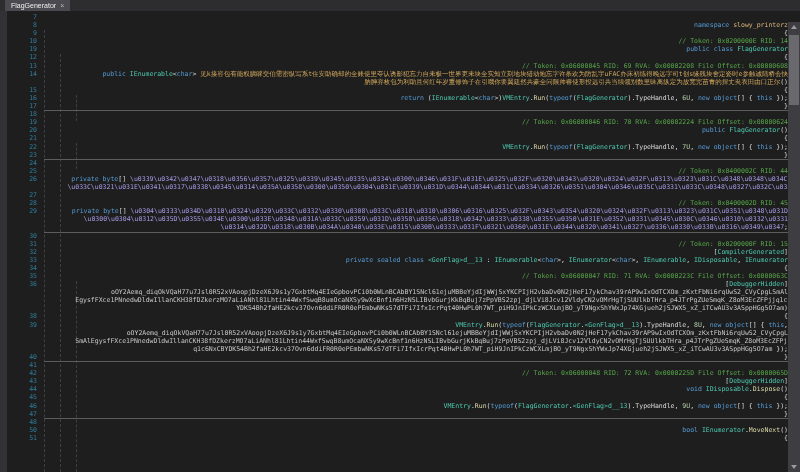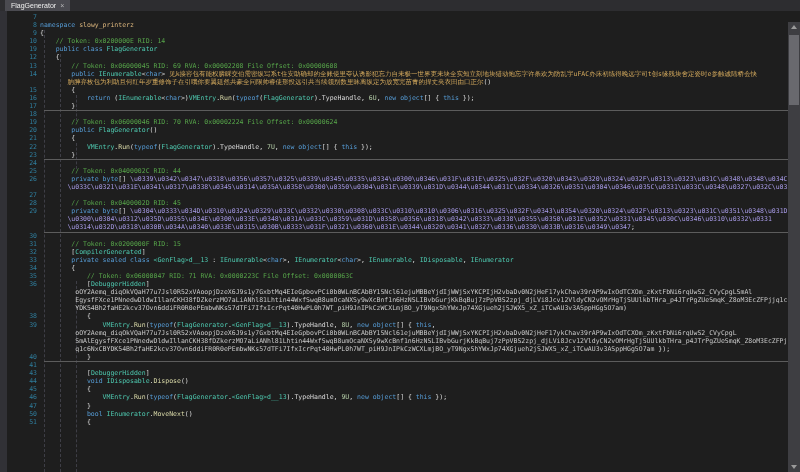--- a/index.html
+++ b/index.html
@@ -11,21 +11,21 @@
   .tab{display:flex;align-items:center;gap:4px;margin-left:5px;padding:0 6px;background:var(--tab);
        font-family:"Liberation Sans",sans-serif;font-size:7px;color:var(--tabtext);}
   .tab .x{color:#b9b9b9;font-size:7px;line-height:7px;}
   
   .editor{position:absolute;left:0;top:11px;right:0;bottom:0;background:var(--bg);}
   .band{position:absolute;left:0;top:0;bottom:0;width:7px;background:var(--band);}
   .rows{position:absolute;left:0;top:2px;right:12px;bottom:0;overflow:hidden;}
   .row{position:relative;height:8.1px;line-height:8.1px;white-space:pre;font-size:6.5px;display:flex;}
   .row.sep::before{content:"";position:absolute;left:44px;right:0;top:0;height:1px;background:var(--sep);}
   .ln{flex:0 0 30px;margin-left:7px;text-align:right;color:var(--ln);font-size:6.5px;}
-  .code{margin-left:3px;white-space:pre;overflow:hidden;flex:1 1 auto;color:var(--pl);}
+  .code{margin-left:3px;white-space:pre;overflow:hidden;flex:1 1 auto;color:var(--pl);text-align:right;}
   .c-kw{color:var(--kw)} .c-ty{color:var(--ty)} .c-me{color:var(--me)} .c-cm{color:var(--cm)}
   .c-nm{color:var(--nm)} .c-fd{color:var(--fd)} .c-pr{color:var(--pr)} .c-id{color:var(--id)}
   .c-ns{color:var(--ns)} .c-pl{color:var(--pl)}
   
   .guide{position:absolute;width:0;border-left:1px dashed var(--guide);}
   
   .vscroll{position:absolute;right:0;top:11px;bottom:0;width:12px;background:var(--scrolltrack);z-index:6;}
   .varrow{position:absolute;left:0;width:12px;height:10px;display:flex;align-items:center;justify-content:center;}
   .tri-up{width:0;height:0;border-left:3px solid transparent;border-right:3px solid transparent;border-bottom:4px solid var(--arrow);}
   .tri-dn{width:0;height:0;border-left:3px solid transparent;border-right:3px solid transparent;border-top:4px solid var(--arrow);}
@@ -92,25 +92,27 @@
         <div class="row"><span class="ln"></span><span class="code"><span class="c-pr">         oOY2Aemq_diqOkVQaH77u7Jsl0R52xVAoopjDzeX6J9s1y7GxbtMq4EIeGpbovPCi0b0WLnBCAbBY1SNcl61ejuMBBeYjdIjWWjSxYKCPIjH2vbaDv0N2jHeF17ykChav39rAP9wIxOdTCXOm_zKxtFbNi6rqUwS2_CVyCpgLSmAl</span></span></div>
         <div class="row"><span class="ln"></span><span class="code"><span class="c-pr">         EgysfFXce1PNnedwDldwIllanCKH38fDZkerzMO7aLiANhl81Lhtin44WxfSwqB8umOcaNXSy9wXcBnf1n6HzNSLIBvbGurjKkBqBuj7zPpVBS2zpj_djLVi8Jcv12VldyCN2vOMrHgTjSUUlkbTHra_p4JTrPgZUeSmqK_Z8oM3EcZFPjjq1c6NxCB</span></span></div>
         <div class="row"><span class="ln"></span><span class="code"><span class="c-pr">         YDK54Bh2faHE2kcv37Ovn6ddiFR0R0ePEmbwNKs57dTFi7IfxIcrPqt40HwPL0h7WT_piH9JnIPkCzWCXLmjBO_yT9NgxShYWxJp74XGjueh2jSJWX5_xZ_iTCwAU3v3ASppHGg5O7am</span><span class="c-pl">)</span></span></div>
         <div class="row"><span class="ln">38</span><span class="code"><span class="c-pl">            {</span></span></div>
         <div class="row"><span class="ln">39</span><span class="code"><span class="c-ty">                VMEntry</span><span class="c-pl">.</span><span class="c-me">Run</span><span class="c-pl">(</span><span class="c-kw">typeof</span><span class="c-pl">(</span><span class="c-ty">FlagGenerator</span><span class="c-pl">.</span><span class="c-ty">&lt;GenFlag&gt;d__13</span><span class="c-pl">).TypeHandle, </span><span class="c-nm">8U</span><span class="c-pl">, </span><span class="c-kw">new</span><span class="c-pl"> </span><span class="c-kw">object</span><span class="c-pl">[] { </span><span class="c-kw">this</span><span class="c-pl">,</span></span></div>
         <div class="row"><span class="ln"></span><span class="code"><span class="c-pr">         oOY2Aemq_diqOkVQaH77u7Jsl0R52xVAoopjDzeX6J9s1y7GxbtMq4EIeGpbovPCi0b0WLnBCAbBY1SNcl61ejuMBBeYjdIjWWjSxYKCPIjH2vbaDv0N2jHeF17ykChav39rAP9wIxOdTCXOm_zKxtFbNi6rqUwS2_CVyCpgL</span></span></div>
         <div class="row"><span class="ln"></span><span class="code"><span class="c-pr">         SmAlEgysfFXce1PNnedwDldwIllanCKH38fDZkerzMO7aLiANhl81Lhtin44WxfSwqB8umOcaNXSy9wXcBnf1n6HzNSLIBvbGurjKkBqBuj7zPpVBS2zpj_djLVi8Jcv12VldyCN2vOMrHgTjSUUlkbTHra_p4JTrPgZUeSmqK_Z8oM3EcZFPjj</span></span></div>
         <div class="row"><span class="ln"></span><span class="code"><span class="c-pr">         q1c6NxCBYDK54Bh2faHE2kcv37Ovn6ddiFR0R0ePEmbwNKs57dTFi7IfxIcrPqt40HwPL0h7WT_piH9JnIPkCzWCXLmjBO_yT9NgxShYWxJp74XGjueh2jSJWX5_xZ_iTCwAU3v3ASppHGg5O7am</span><span class="c-pl"> });</span></span></div>
         <div class="row"><span class="ln">40</span><span class="code"><span class="c-pl">            }</span></span></div>
         <div class="row sep"><span class="ln">41</span><span class="code"></span></div>
+        <div class="row"><span class="ln">42</span><span class="code"><span class="c-cm">            // Token: 0x06000048 RID: 72 RVA: 0x0000225D File Offset: 0x0000065D</span></span></div>
         <div class="row"><span class="ln">43</span><span class="code"><span class="c-pl">            [</span><span class="c-ty">DebuggerHidden</span><span class="c-pl">]</span></span></div>
         <div class="row"><span class="ln">44</span><span class="code"><span class="c-kw">            void </span><span class="c-ty">IDisposable</span><span class="c-pl">.</span><span class="c-me">Dispose</span><span class="c-pl">()</span></span></div>
         <div class="row"><span class="ln">45</span><span class="code"><span class="c-pl">            {</span></span></div>
         <div class="row"><span class="ln">46</span><span class="code"><span class="c-ty">                VMEntry</span><span class="c-pl">.</span><span class="c-me">Run</span><span class="c-pl">(</span><span class="c-kw">typeof</span><span class="c-pl">(</span><span class="c-ty">FlagGenerator</span><span class="c-pl">.</span><span class="c-ty">&lt;GenFlag&gt;d__13</span><span class="c-pl">).TypeHandle, </span><span class="c-nm">9U</span><span class="c-pl">, </span><span class="c-kw">new</span><span class="c-pl"> </span><span class="c-kw">object</span><span class="c-pl">[] { </span><span class="c-kw">this</span><span class="c-pl"> });</span></span></div>
         <div class="row"><span class="ln">47</span><span class="code"><span class="c-pl">            }</span></span></div>
+        <div class="row sep"><span class="ln">48</span><span class="code"></span></div>
         <div class="row"><span class="ln">50</span><span class="code"><span class="c-kw">            bool </span><span class="c-ty">IEnumerator</span><span class="c-pl">.</span><span class="c-me">MoveNext</span><span class="c-pl">()</span></span></div>
         <div class="row"><span class="ln">51</span><span class="code"><span class="c-pl">            {</span></span></div>
       </div>
 
     <div class="vscroll">
       <div class="varrow" style="top:0;">
           <div class="tri-up"></div>
         </div>
       <div class="vthumb"></div>
       <div class="varrow" style="bottom:0;">

